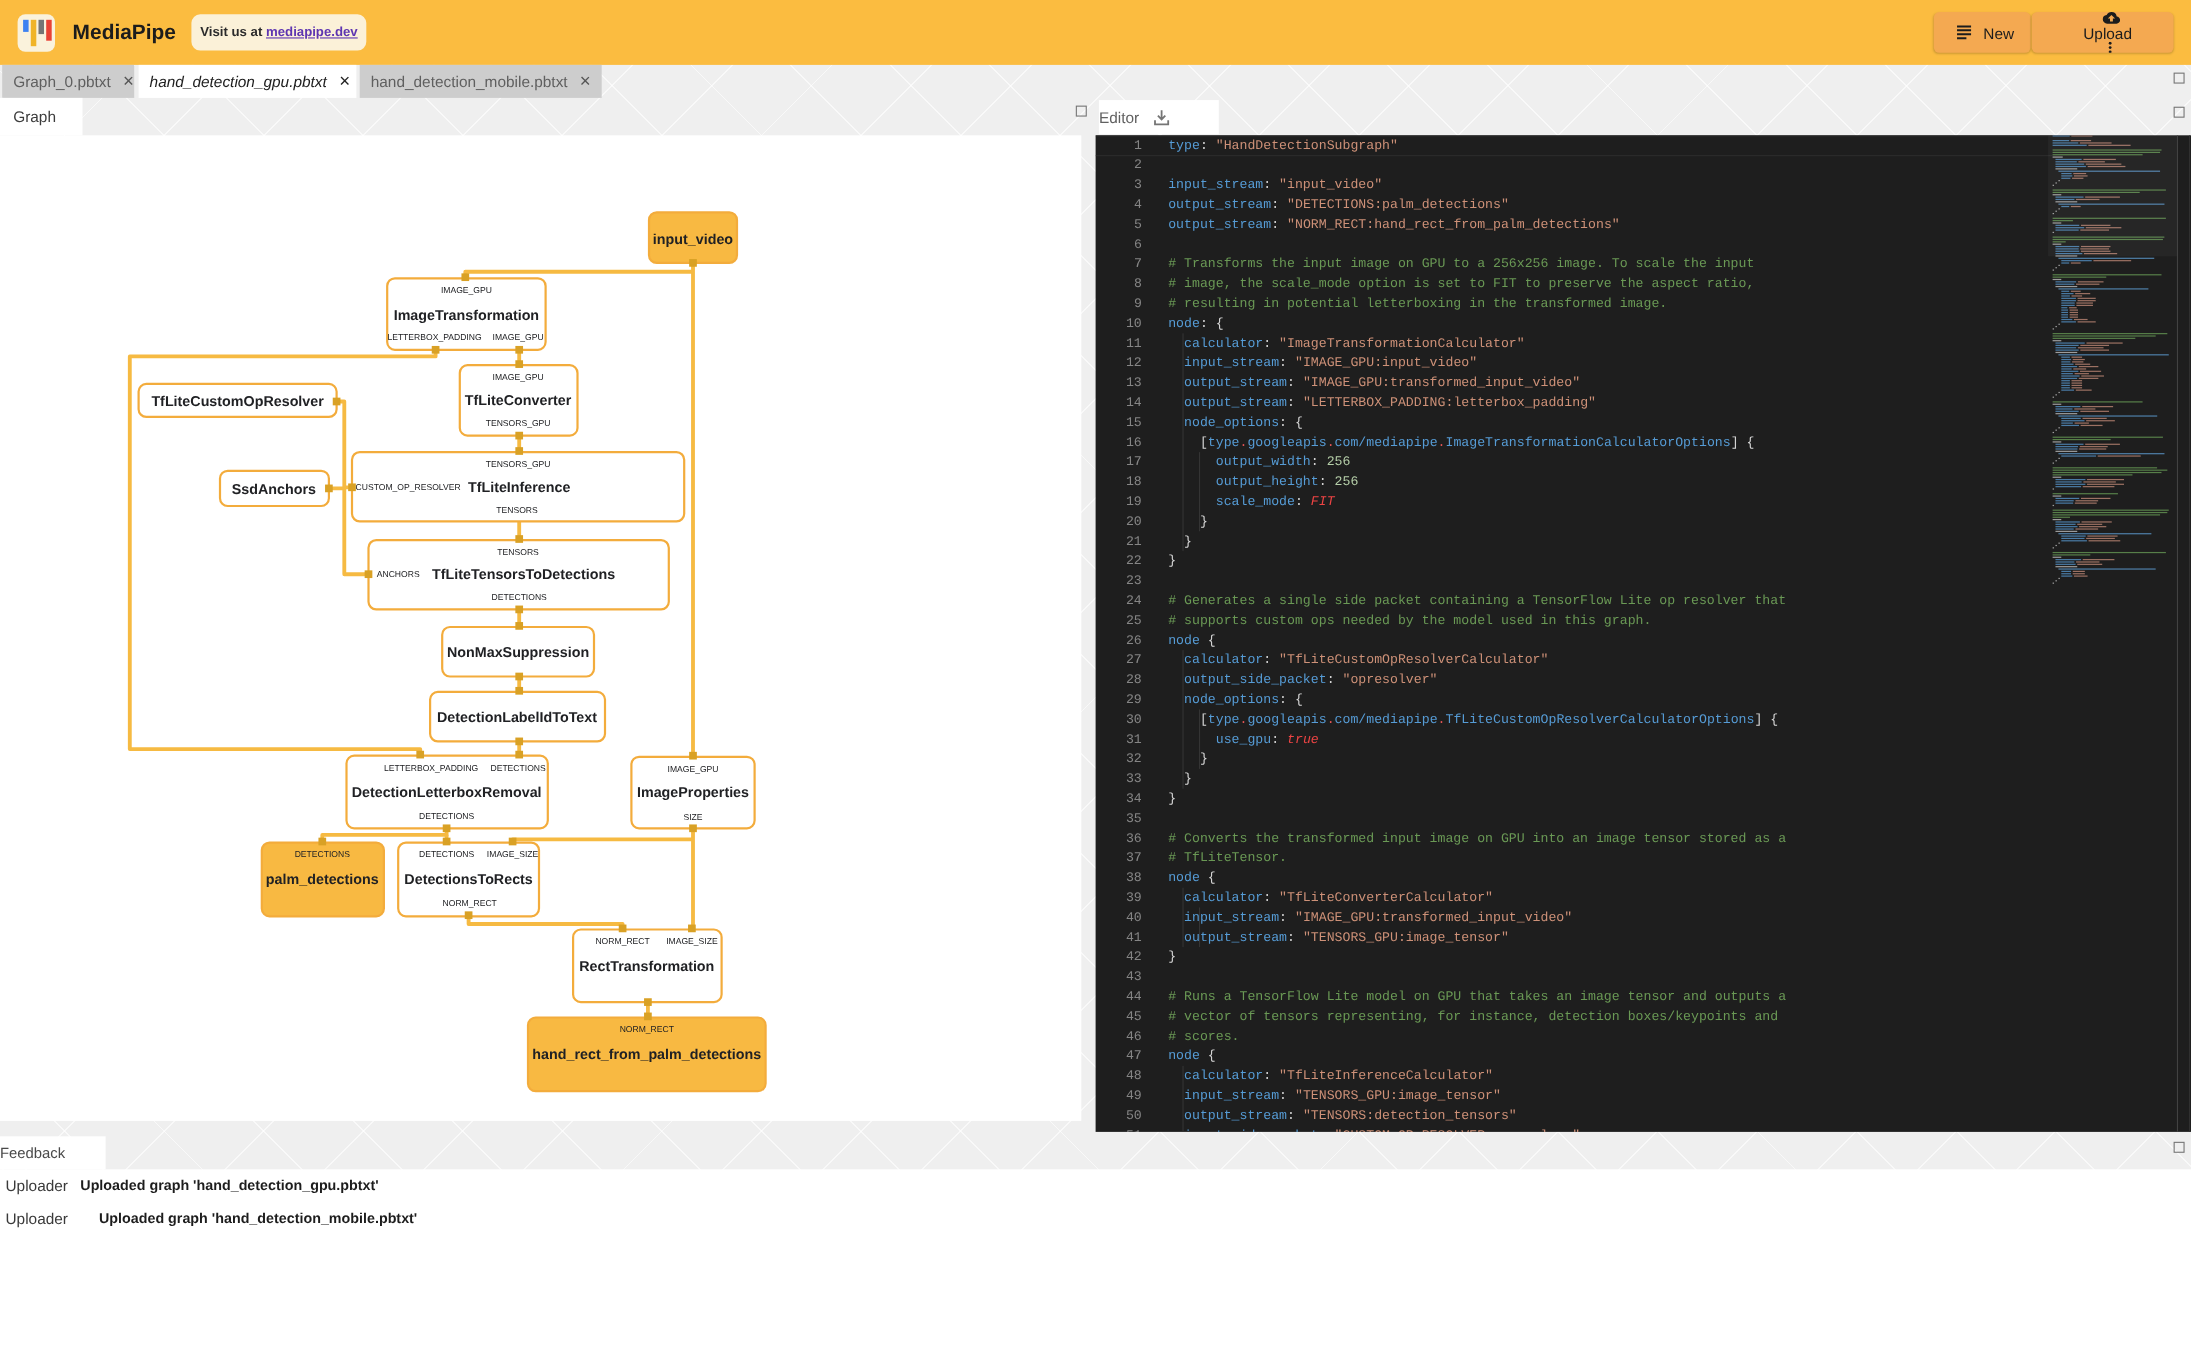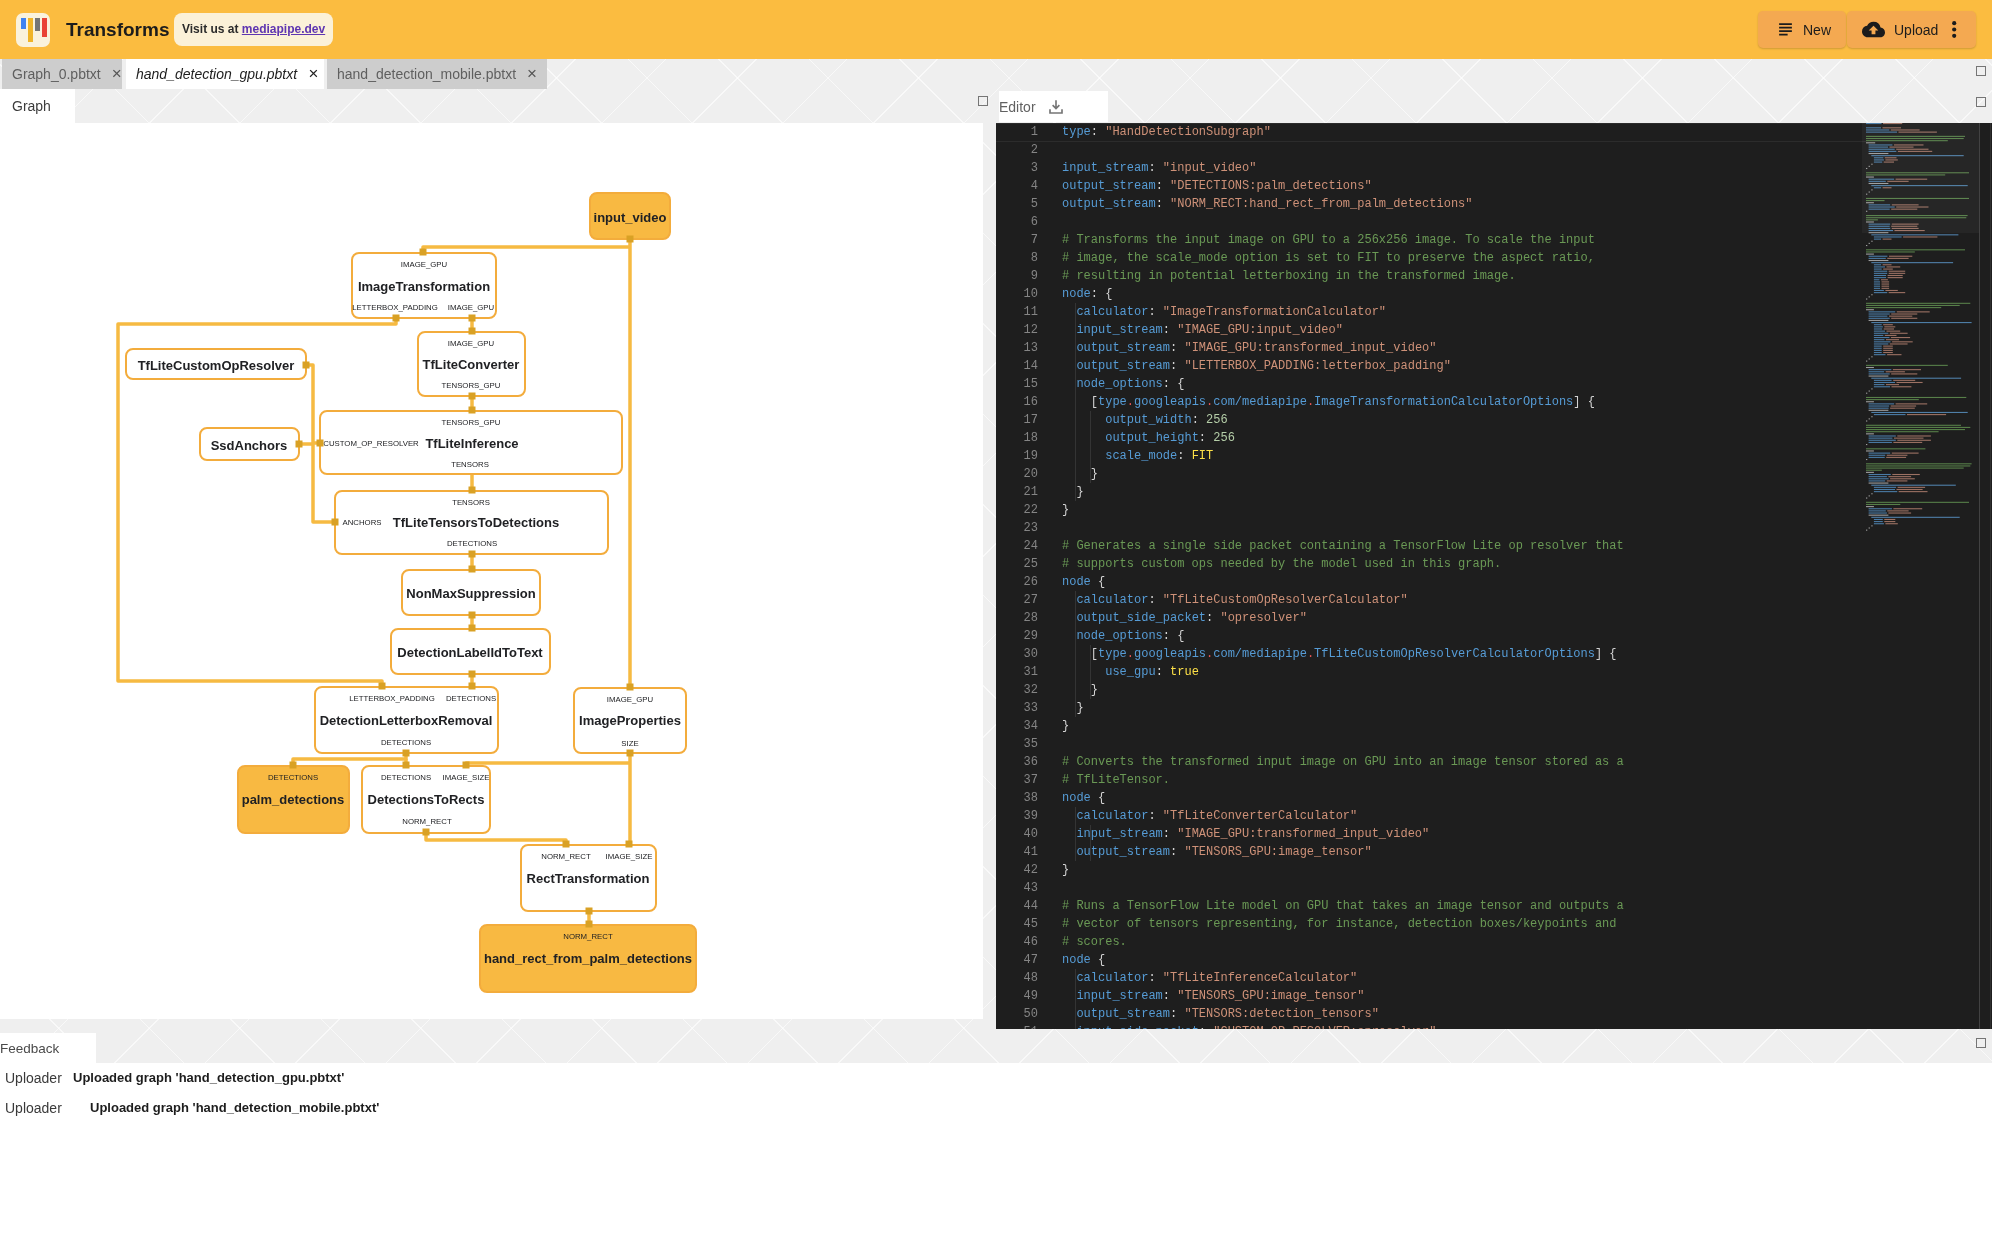--- a/index.html
+++ b/index.html
@@ -21,43 +21,43 @@
 .tab1 { top:59px; height:30px; background:#CDCDCD; color:#5F5F5F; font-size:14px;
   display:flex; align-items:center; padding:0 10px; }
 .tab1.active { background:#fff; color:#1d1d1d; }
 .tab1 .x { margin-left:11px; font-size:17px; color:#555; }
 .ptab { background:#fff; color:#3c3c3c; font-size:14px; display:flex; align-items:center; }
 .sq { width:10px; height:10px; border:1.6px solid #757575; background:transparent; }
 .gpanel { left:0; top:123px; width:983px; height:896px; background:#fff; }
 .editor { left:996px; top:123px; width:996px; height:906px; background:#1E1E1E; overflow:hidden; }
 .code { font-family:"Liberation Mono", monospace; font-size:12px; line-height:18px; white-space:pre; }
 .code .k { color:#569CD6; } .code .p { color:#D4D4D4; } .code .s { color:#CE9178; }
-.code .c { color:#6A9955; } .code .n { color:#B5CEA8; } .code .w { color:#fde047; }
+.code .c { color:#6A9955; } .code .n { color:#B5CEA8; } .code .w { color:#ef4444;font-style:italic; }
 .code .d { color:#E45454; }
 .gut { font-family:"Liberation Mono", monospace; font-size:12px; line-height:18px;
   color:#858585; text-align:right; white-space:pre; }
 .fb { font-size:14px; color:#3a3a3a; }
 </style></head>
 <body>
 <div class="abs header"></div>
 <div class="abs logo">
     <i style="left:5px;width:5px;height:11px;background:#3E82F1"></i>
     <i style="left:12px;width:5px;height:24px;background:#F0B428"></i>
     <i style="left:19px;width:5px;height:13px;background:#757575"></i>
     <i style="left:26px;width:5px;height:19px;background:#E94235"></i>
   </div>
-<div class="abs brand">Transforms</div>
+<div class="abs brand">MediaPipe</div>
 <div class="abs visit">Visit us at <a>mediapipe.dev</a></div>
 <div class="abs btn" style="left:1758px;width:88px;">
   <svg width="17" height="17" viewBox="0 0 24 24" style="margin-left:19px" fill="#1c1c1c">
       <path d="M3 3h18v2.6H3zM3 8h18v2.6H3zM3 13h18v2.6H3zM3 18h12v2.6H3z"></path>
     </svg>
   <span style="margin-left:9px">New</span>
   </div>
-<div class="abs btn" style="left:1847px;width:129px;">
+<div class="abs btn" style="left:1847px;width:129px;flex-direction:column;">
   <svg width="23" height="17" viewBox="0 0 24 16" style="margin-left:15px" fill="#1c1c1c">
       <path d="M19.35 6.04A7.49 7.49 0 0 0 12 0C9.11 0 6.6 1.64 5.35 4.04A5.994 5.994 0 0 0 0 10c0 3.31 2.69 6 6 6h13c2.76 0 5-2.24 5-5 0-2.64-2.05-4.78-4.65-4.96zM14 9v4h-4V9H7l5-5 5 5h-3z"></path>
     </svg>
   <span style="margin-left:9px">Upload</span>
   <svg width="5" height="17" viewBox="0 0 5 17" style="margin-left:14px" fill="#1c1c1c">
       <circle cx="2.2" cy="2.2" r="2.1"></circle>
       <circle cx="2.2" cy="8.5" r="2.1"></circle>
       <circle cx="2.2" cy="14.8" r="2.1"></circle>
     </svg>
   </div>

